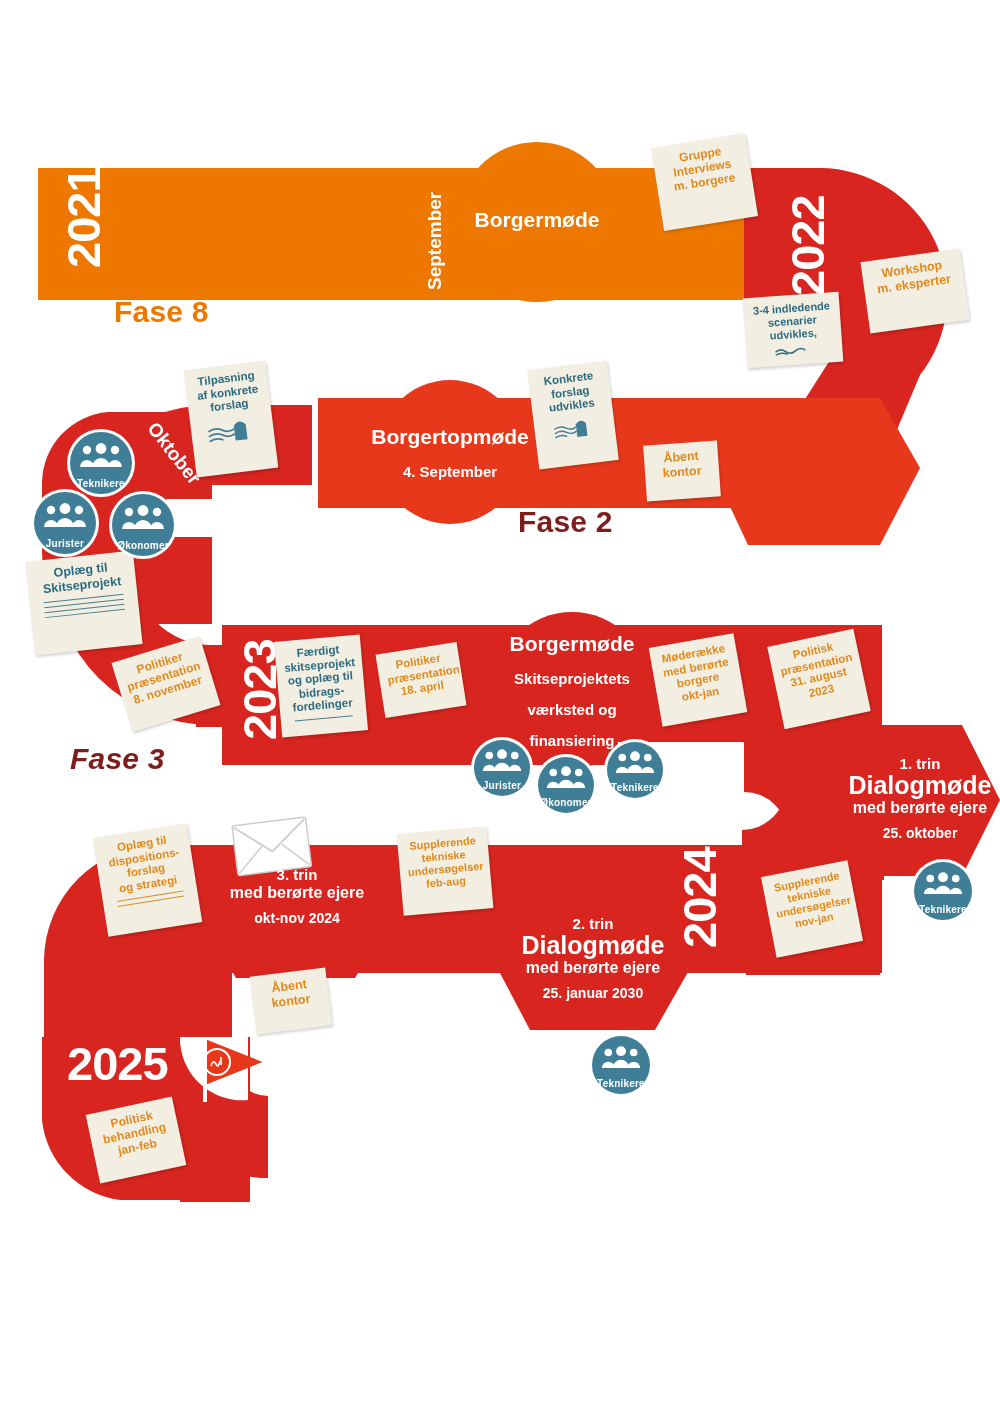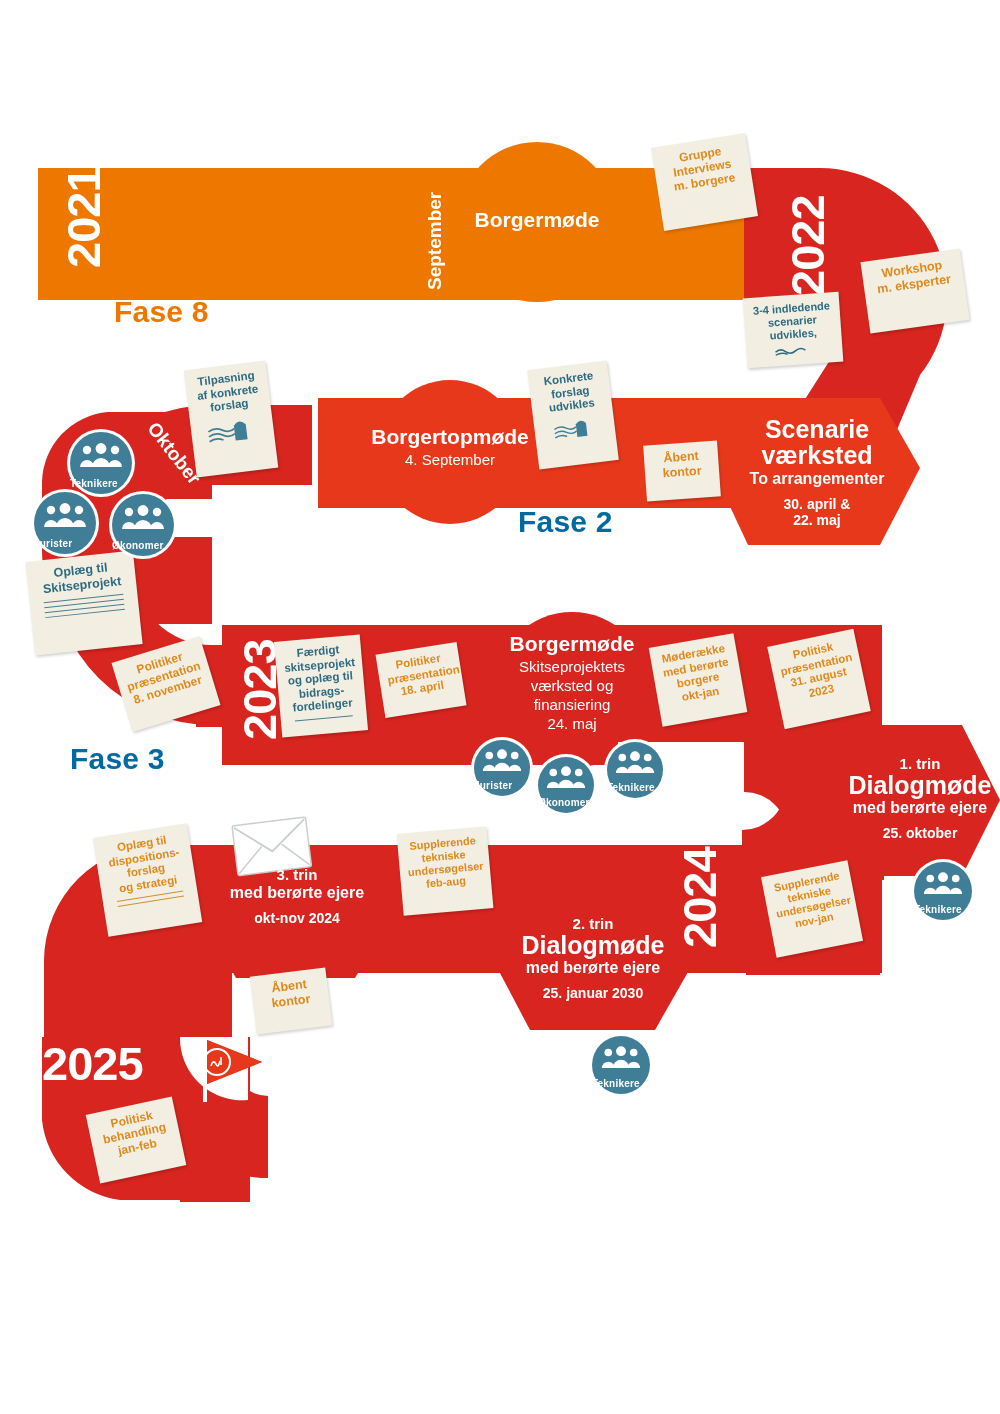--- a/index.html
+++ b/index.html
@@ -3,35 +3,35 @@
 <meta charset="utf-8">
 <style>
   html,body{margin:0;padding:0;background:#ffffff;}
   body{width:1000px;height:1414px;font-family:"Liberation Sans",sans-serif;overflow:hidden;}
   #stage{position:relative;width:1000px;height:1414px;background:#fff;}
   svg.layer{position:absolute;left:0;top:0;width:1000px;height:1414px;}
 
   
   .fase{position:absolute;font-weight:bold;font-size:30px;letter-spacing:.2px;}
   .fase.f1{color:#ee7700;}
-  .fase.f2,.fase.f3{color:#0369a1;}
+  .fase.f2,.fase.f3{color:#7f1d1d;}
 
   
   .year{position:absolute;color:#fff;font-weight:bold;font-size:47px;letter-spacing:-1px;
         transform-origin:0 0;white-space:nowrap;}
   .year.r90{transform:rotate(-90deg);}
 
   
   .vmonth{position:absolute;color:#fff;font-weight:bold;font-size:19px;
           transform-origin:0 0;transform:rotate(-90deg);white-space:nowrap;}
 
   
   .band-title{position:absolute;color:#fff;text-align:center;white-space:nowrap;}
   .band-title .big{font-size:21px;font-weight:bold;display:block;}
-  .band-title .sub{font-size:15px;font-weight:normal;display:block;margin-top:2px;}
+  .band-title .sub{font-size:15px;font-weight:bold;display:block;margin-top:14px;}
 
   
   .hextext{position:absolute;color:#fff;text-align:center;width:210px;}
   .hextext .pre{font-size:15px;font-weight:bold;display:block;}
   .hextext .big{font-size:25px;font-weight:bold;display:block;line-height:1.05;}
   .hextext .mid{font-size:16px;font-weight:bold;display:block;margin-top:1px;}
   .hextext .date{font-size:14px;font-weight:bold;display:block;margin-top:8px;}
 
   
   .note{position:absolute;background:#f2efe2;box-shadow:1px 2px 3px rgba(0,0,0,.18);
@@ -44,21 +44,21 @@
   
   .rules{margin-top:5px;}
   .rules i{display:block;height:0;border-top:1.6px solid #4a7d8c;margin:4px 6px;}
   .rules.or i{border-top-color:#cf9030;}
 
   
   .glyph{display:block;margin:4px auto 0;}
 
   
   .role{position:absolute;border-radius:50%;background:#3f7e96;
-        display:flex;flex-direction:column;align-items:flex-start;justify-content:flex-end;
+        display:flex;flex-direction:column;align-items:center;justify-content:flex-end;
         box-shadow:0 0 0 3px #fff;}
   .role .cap{color:#fff;font-size:10px;font-weight:bold;margin-bottom:5px;letter-spacing:.2px;}
   .role .people{position:absolute;top:11px;left:0;right:0;display:flex;justify-content:center;}
 </style>
 </head>
 <body>
 
 <div id="stage">
 
   <svg class="layer" viewBox="0 0 1000 1414">
@@ -180,27 +180,27 @@
       <path d="M 207 1040 L 262 1062 L 207 1084 Z" fill="#e8381b"></path>
       <path d="M 207 1040 L 207 1084 L 262 1062 Z" fill="#e8381b"></path>
       <circle cx="217" cy="1062" r="13" fill="none" stroke="#ffffff" stroke-width="2"></circle>
       <path d="M 211 1066 q 2 -7 5 -2 q 2 5 4 -3" fill="none" stroke="#ffffff" stroke-width="1.6"></path>
       <path d="M 221 1057 l 0 8" stroke="#ffffff" stroke-width="1.6"></path>
     </g>
   </svg>
 
   <div class="fase f1" style="left:114px;top:295px;">Fase 8</div>
   <div class="fase f2" style="left:518px;top:505px;">Fase 2</div>
-  <div class="fase f3" style="left:70px;top:742px;">Fase 3</div>
+  <div class="fase f3" style="left:70px;top:742px;font-style:italic;">Fase 3</div>
 
   <div class="year r90" style="left:56px;top:268px;">2021</div>
   <div class="year r90" style="left:780px;top:296px;">2022</div>
   <div class="year r90" style="left:232px;top:740px;">2023</div>
   <div class="year r90" style="left:672px;top:948px;">2024</div>
-  <div class="year" style="left:42px;top:1036px;">2025</div>
+  <div class="year" style="left:67px;top:1036px;">2025</div>
 
   <div class="vmonth" style="left:424px;top:290px;">September</div>
   <div style="position:absolute;left:160px;top:418px;color:#fff;font-weight:bold;font-size:19px;
               transform-origin:0 0;transform:rotate(52deg);">Oktober</div>
 
   <div class="band-title" style="left:437px;top:208px;width:200px;">
     <span class="big">Borgermøde</span>
   </div>
 
   <div class="band-title" style="left:330px;top:425px;width:240px;">
@@ -209,27 +209,20 @@
   </div>
 
   <div class="band-title" style="left:472px;top:632px;width:200px;">
     <span class="big">Borgermøde</span>
     <span class="sub">Skitseprojektets</span>
     <span class="sub">værksted og</span>
     <span class="sub">finansiering</span>
     <span class="sub">24. maj</span>
   </div>
 
-  <div class="hextext" style="left:712px;top:416px;">
-    <span class="big">Scenarie</span>
-    <span class="big">værksted</span>
-    <span class="mid">To arrangementer</span>
-    <span class="date">30. april &amp;</span>
-    <span class="date" style="margin-top:0">22. maj</span>
-  </div>
 
   <div class="hextext" style="left:805px;top:755px;width:230px;">
     <span class="pre">1. trin</span>
     <span class="big">Dialogmøde</span>
     <span class="mid">med berørte ejere</span>
     <span class="date">25. oktober</span>
   </div>
 
   <div class="hextext" style="left:478px;top:915px;width:230px;">
     <span class="pre">2. trin</span>

